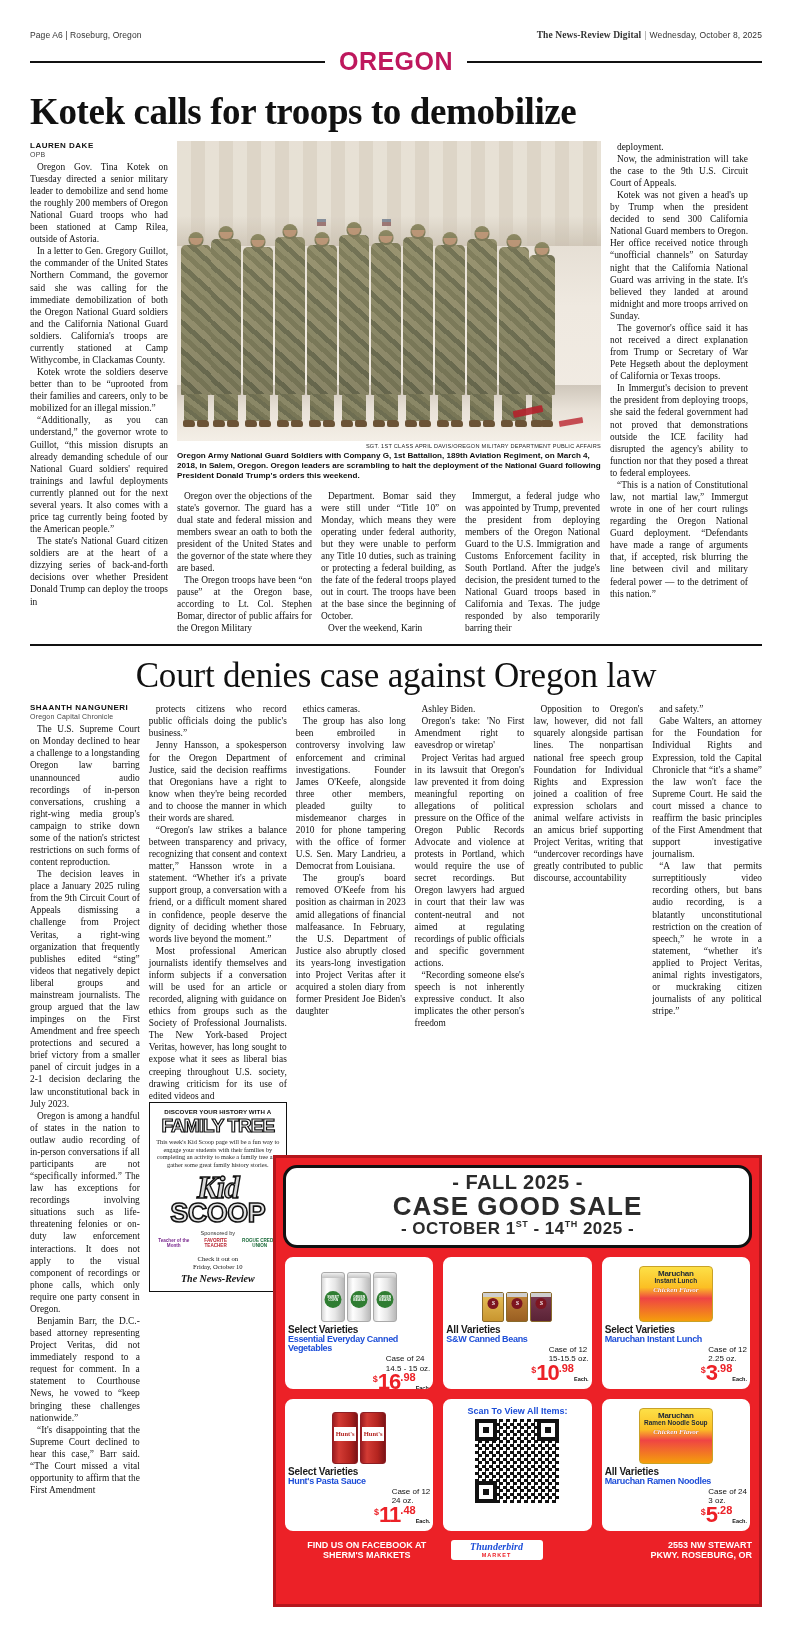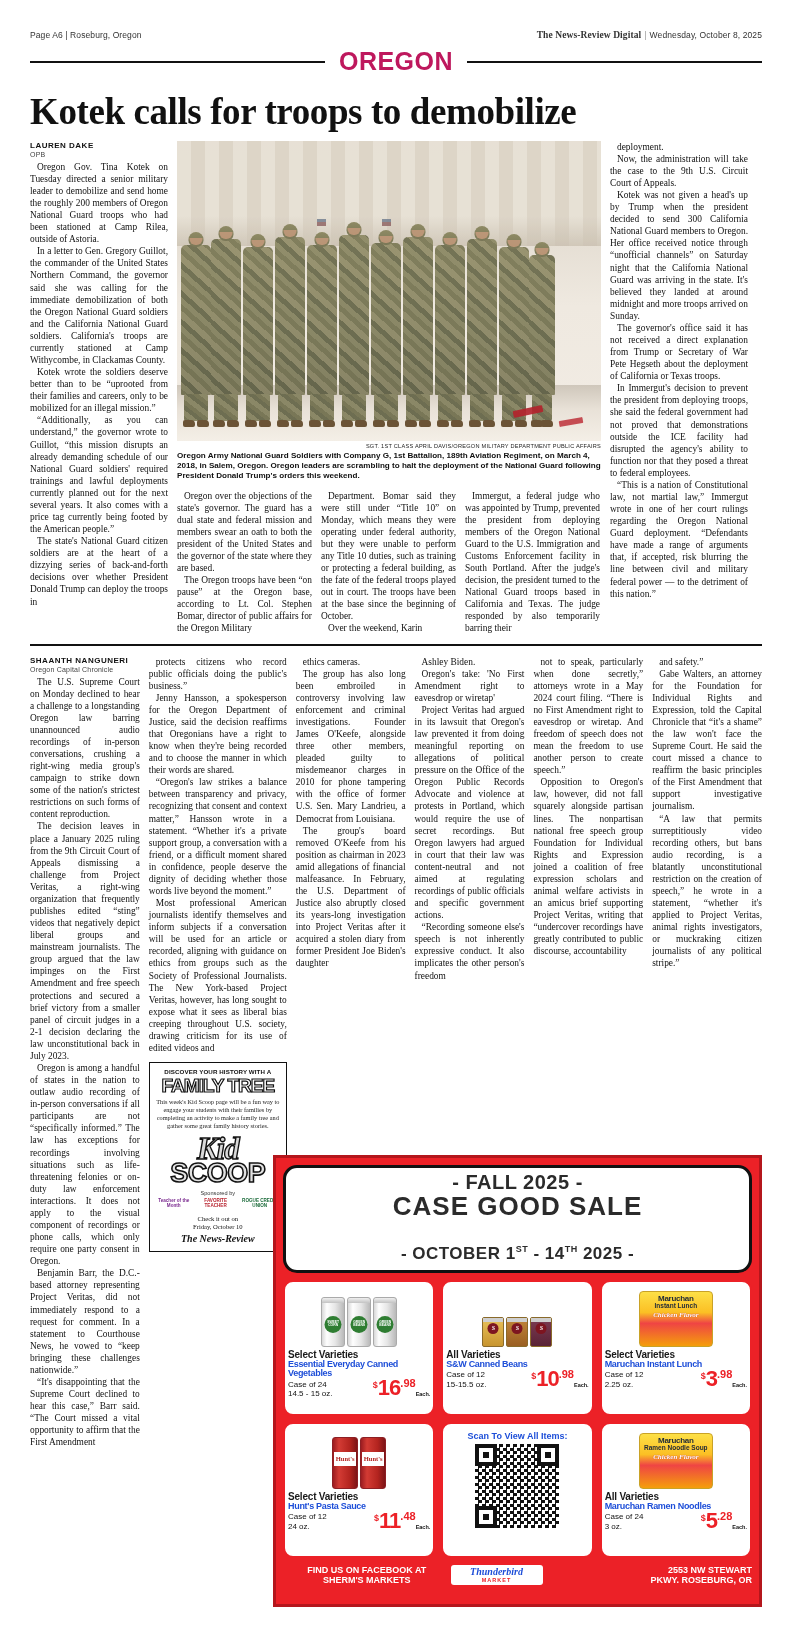--- a/index.html
+++ b/index.html
@@ -88,21 +88,21 @@
   .sold-boot { position:absolute; bottom:-32px; width:12px; height:7px; background:#6b5336;
       border-radius:2px 4px 2px 2px; }
   .ph-red { position:absolute; right:58px; bottom:26px; width:30px; height:7px;
       background:#b3212b; transform:rotate(-12deg); border-radius:1px; opacity:.9;}
   .ph-red2 { position:absolute; right:18px; bottom:16px; width:24px; height:6px;
       background:#ba2630; transform:rotate(-10deg); border-radius:1px; opacity:.8;}
   .ph-flag { position:absolute; top:78px; width:9px; height:7px;
       background:linear-gradient(180deg,#6e7a8c 50%, #8b5f5f 50%); opacity:.8; }
 
   
-  .kidscoop { border:1.5px solid #111; padding:5px 5px 6px; margin-top:8px; background:#fff;
+  .kidscoop { border:1.5px solid #111; padding:5px 5px 6px; background:#fff;
               text-align:center; width:138px; }
   .ks-head { font-family:"Liberation Sans", sans-serif; font-weight:bold; font-size:6.2px;
              letter-spacing:.1px; color:#111; }
   .ks-title { font-family:"Liberation Sans", sans-serif; font-weight:bold; font-size:19px;
               letter-spacing:-1px; line-height:1; color:#fff;
               -webkit-text-stroke:1.2px #111; text-stroke:1.2px #111; margin:1px 0 3px; }
   .ks-body { font-family:"Liberation Serif", serif; font-size:6.3px; line-height:1.25;
              text-align:center; color:#222; }
   .ks-logo { margin:6px auto 2px; width:108px; }
   .ks-kid { font-family:"Liberation Serif", serif; font-weight:bold; font-style:italic;
@@ -125,21 +125,21 @@
 
   
   .ad { position:absolute; left:273px; top:1155px; width:489px; height:452px;
         background:#ec2127; border:3px solid #b4161c; padding:7px; }
   .ad-banner { background:#fff; border:3px solid #111; border-radius:14px;
                padding:4px 16px 6px; text-align:center; }
   .ad-l1, .ad-l2, .ad-l3 { font-family:"Liberation Sans", sans-serif; font-weight:bold;
                            color:#2b2b2b; letter-spacing:.5px; }
   .ad-l1 { font-size:20px; line-height:1.05; }
   .ad-l2 { font-size:26px; line-height:1.05; letter-spacing:1px; }
-  .ad-l3 { font-size:17px; line-height:1.1;margin-top:25px; }
+  .ad-l3 { font-size:17px; line-height:1.1; }
   .ad-l3 sup { font-size:9px; }
   .ad-grid { display:grid; grid-template-columns:1fr 1fr 1fr; gap:6px; margin-top:7px; }
   .ad-cell { background:#fff; border:2.5px solid #ec2127; border-radius:10px;
              height:136px; position:relative; overflow:hidden; padding:3px; }
   .prod-img { height:62px; display:flex; justify-content:center; align-items:flex-end; gap:2px; }
   .can { width:24px; height:50px; border-radius:3px; position:relative;
          background:linear-gradient(90deg,#d8d8d8 0%, #fefefe 22%, #e6e6e6 60%, #b9b9b9 100%); border:.5px solid #aaa;}
   .can .lbl { position:absolute; left:0; right:0; top:14px; height:24px; }
   .can .cap { position:absolute; left:0; right:0; top:0; height:5px;
               background:linear-gradient(180deg,#efefef,#c3c3c3); border-radius:3px 3px 0 0; }
@@ -167,21 +167,21 @@
   .hunts { width:26px; height:52px; border-radius:3px; position:relative; border:.5px solid #8d1f24;
            background:linear-gradient(90deg,#9b1c20 0%, #d33b34 25%, #b3241f 70%, #7d1417 100%); }
   .hunts .hb { position:absolute; left:1px; right:1px; top:14px; height:14px; background:#fff;
                color:#b3241f; font-family:"Liberation Serif",serif; font-weight:bold;
                font-size:6.5px; text-align:center; line-height:14px; }
   .prod-txt { margin-top:2px; }
   .p-sel { font-family:"Liberation Sans",sans-serif; font-weight:bold; font-size:10px;
            color:#1a1a1a; letter-spacing:-.2px; }
   .p-name { font-family:"Liberation Sans",sans-serif; font-weight:bold; font-size:9px;
             color:#1d4ed8; line-height:1.02; letter-spacing:-.3px; }
-  .p-bot { display:flex; justify-content:space-between; align-items:flex-end; margin-top:1px; }
+  .p-bot { display:flex; justify-content:space-between; align-items:flex-end; margin-top:1px;flex-direction:column; }
   .p-case { font-family:"Liberation Sans",sans-serif; font-size:8px; color:#111; line-height:1.15; }
   .p-price { color:#ec2127; font-family:"Liberation Sans",sans-serif; font-weight:bold;
              display:flex; align-items:flex-start; line-height:.85; }
   .p-price .d { font-size:9px; padding-top:3px; }
   .p-price .w { font-size:22px; letter-spacing:-1px; }
   .p-price .c { font-size:11px; }
   .p-price .e { font-size:5.5px; color:#111; align-self:flex-end; padding-bottom:1px; }
   .qr-cell { display:flex; flex-direction:column; align-items:center; justify-content:flex-start; }
   .qr-title { font-family:"Liberation Sans",sans-serif; font-weight:bold; font-size:9px;
               color:#1d4ed8; margin:4px 0 3px; }
@@ -364,20 +364,21 @@
       <p>Now, the administration will take the case to the 9th U.S. Circuit Court of Appeals.</p>
       <p>Kotek was not given a head's up by Trump when the president decided to send 300 California National Guard members to Oregon. Her office received notice through “unofficial channels” on Saturday night that the California National Guard was arriving in the state. It's believed they landed at around midnight and more troops arrived on Sunday.</p>
       <p>The governor's office said it has not received a direct explanation from Trump or Secretary of War Pete Hegseth about the deployment of California or Texas troops.</p>
       <p>In Immergut's decision to prevent the president from deploying troops, she said the federal government had not proved that demonstrations outside the ICE facility had disrupted the agency's ability to function nor that they posed a threat to federal employees.</p>
       <p>“This is a nation of Constitutional law, not martial law,” Immergut wrote in one of her court rulings regarding the Oregon National Guard deployment. “Defendants have made a range of arguments that, if accepted, risk blurring the line between civil and military federal power — to the detriment of this nation.”</p>
     </div>
   </div>
 
   <div class="rule-med"></div>
 
+  <h2 class="headline2">Court denies case against Oregon law</h2>
 
   <div class="story2">
     <div class="s2-col col">
       <div class="byline">SHAANTH NANGUNERI</div>
       <div class="byline-org">Oregon Capital Chronicle</div>
       <p class="first">The U.S. Supreme Court on Monday declined to hear a challenge to a longstanding Oregon law barring unannounced audio recordings of in-person conversations, crushing a right-wing media group's campaign to strike down some of the nation's strictest restrictions on such forms of content reproduction.</p>
       <p>The decision leaves in place a January 2025 ruling from the 9th Circuit Court of Appeals dismissing a challenge from Project Veritas, a right-wing organization that frequently publishes edited “sting” videos that negatively depict liberal groups and mainstream journalists. The group argued that the law impinges on the First Amendment and free speech protections and secured a brief victory from a smaller panel of circuit judges in a 2-1 decision declaring the law unconstitutional back in July 2023.</p>
       <p>Oregon is among a handful of states in the nation to outlaw audio recording of in-person conversations if all participants are not “specifically informed.” The law has exceptions for recordings involving situations such as life-threatening felonies or on-duty law enforcement interactions. It does not apply to the visual component of recordings or phone calls, which only require one party consent in Oregon.</p>
       <p>Benjamin Barr, the D.C.-based attorney representing Project Veritas, did not immediately respond to a request for comment. In a statement to Courthouse News, he vowed to “keep bringing these challenges nationwide.”</p>
       <p>“It's disappointing that the Supreme Court declined to hear this case,” Barr said. “The Court missed a vital opportunity to affirm that the First Amendment</p>
@@ -418,21 +419,20 @@
     </div>
 
     <div class="s2-col col">
       <p class="first">Ashley Biden.</p>
       <p>Oregon's take: 'No First Amendment right to eavesdrop or wiretap'</p>
       <p>Project Veritas had argued in its lawsuit that Oregon's law prevented it from doing meaningful reporting on allegations of political pressure on the Office of the Oregon Public Records Advocate and violence at protests in Portland, which would require the use of secret recordings. But Oregon lawyers had argued in court that their law was content-neutral and not aimed at regulating recordings of public officials and specific government actions.</p>
       <p>“Recording someone else's speech is not inherently expressive conduct. It also implicates the other person's freedom</p>
     </div>
 
     <div class="s2-col col">
-      <p class="first">not to speak, particularly when done secretly,” attorneys wrote in a May 2024 court filing. “There is no First Amendment right to eavesdrop or wiretap. And freedom of speech does not mean the freedom to use another person to create speech.”</p>
       <p>Opposition to Oregon's law, however, did not fall squarely alongside partisan lines. The nonpartisan national free speech group Foundation for Individual Rights and Expression joined a coalition of free expression scholars and animal welfare activists in an amicus brief supporting Project Veritas, writing that “undercover recordings have greatly contributed to public discourse, accountability</p>
     </div>
 
     <div class="s2-col col">
       <p class="first">and safety.”</p>
       <p>Gabe Walters, an attorney for the Foundation for Individual Rights and Expression, told the Capital Chronicle that “it's a shame” the law won't face the Supreme Court. He said the court missed a chance to reaffirm the basic principles of the First Amendment that support investigative journalism.</p>
       <p>“A law that permits surreptitiously video recording others, but bans audio recording, is a blatantly unconstitutional restriction on the creation of speech,” he wrote in a statement, “whether it's applied to Project Veritas, animal rights investigators, or muckraking citizen journalists of any political stripe.”</p>
     </div>
   </div>
 

